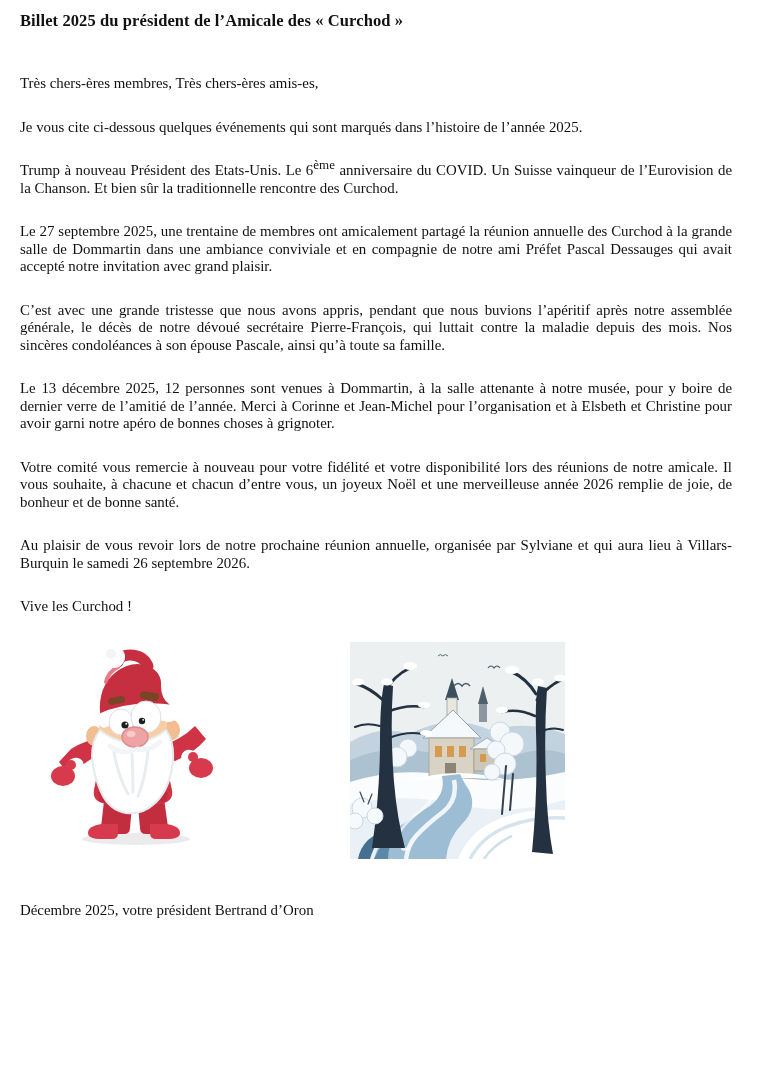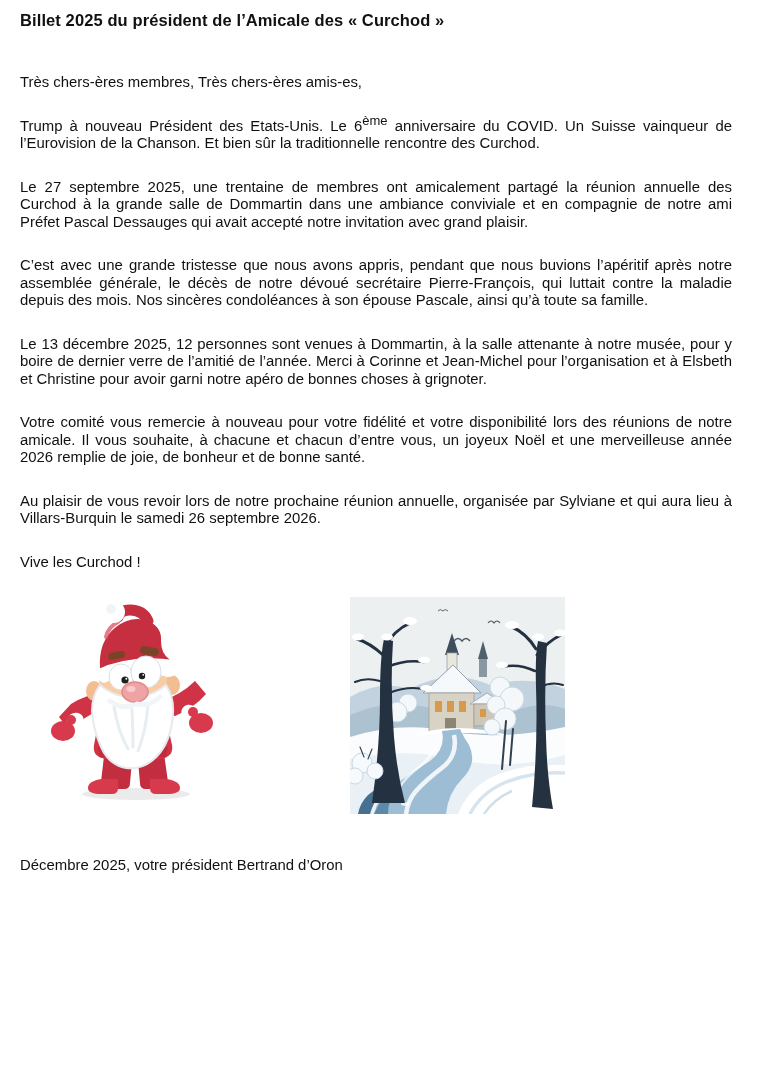--- a/index.html
+++ b/index.html
@@ -3,21 +3,21 @@
 <meta charset="utf-8">
 <style>
   html, body { margin: 0; padding: 0; }
   body {
     width: 768px; height: 1075px;
     background: #ffffff;
     color: #111111;
     font-family: "Liberation Sans", sans-serif;
     overflow: hidden;
   }
-  .page { padding: 11px 20px 0 20px; }
+  .page { padding: 11px 20px 0 20px; font-family: Liberation Serif, serif; }
   .doc-title {
     font-size: 16.5px;
     font-weight: bold;
     margin: 0 0 44px 0;
     letter-spacing: 0.1px;
   }
   p.body-text {
     font-size: 14.9px;
     line-height: 17.5px;
     text-align: justify;
@@ -40,20 +40,21 @@
 </style>
 </head>
 <body>
 
 <div class="page">
 
   <h1 class="doc-title"><span>Billet 2025 du président de l’Amicale des « Curchod »</span></h1>
 
   <p class="body-text">Très chers-ères membres, Très chers-ères amis-es,</p>
 
+  <p class="body-text">Je vous cite ci-dessous quelques événements qui sont marqués dans l’histoire de l’année 2025.</p>
 
   <p class="body-text"><span>Trump à nouveau Président des Etats-Unis. Le 6</span><sup>ème</sup><span> anniversaire du COVID. Un Suisse vainqueur de l’Eurovision de la Chanson. Et bien sûr la traditionnelle rencontre des Curchod.</span></p>
 
   <p class="body-text">Le 27 septembre 2025, une trentaine de membres ont amicalement partagé la réunion annuelle des Curchod à la grande salle de Dommartin dans une ambiance conviviale et en compagnie de notre ami Préfet Pascal Dessauges qui avait accepté notre invitation avec grand plaisir.</p>
 
   <p class="body-text">C’est avec une grande tristesse que nous avons appris, pendant que nous buvions l’apéritif après notre assemblée générale, le décès de notre dévoué secrétaire Pierre-François, qui luttait contre la maladie depuis des mois. Nos sincères condoléances à son épouse Pascale, ainsi qu’à toute sa famille.</p>
 
   <p class="body-text">Le 13 décembre 2025, 12 personnes sont venues à Dommartin, à la salle attenante à notre musée, pour y boire de dernier verre de l’amitié de l’année. Merci à Corinne et Jean-Michel pour l’organisation et à Elsbeth et Christine pour avoir garni notre apéro de bonnes choses à grignoter.</p>
 
 

